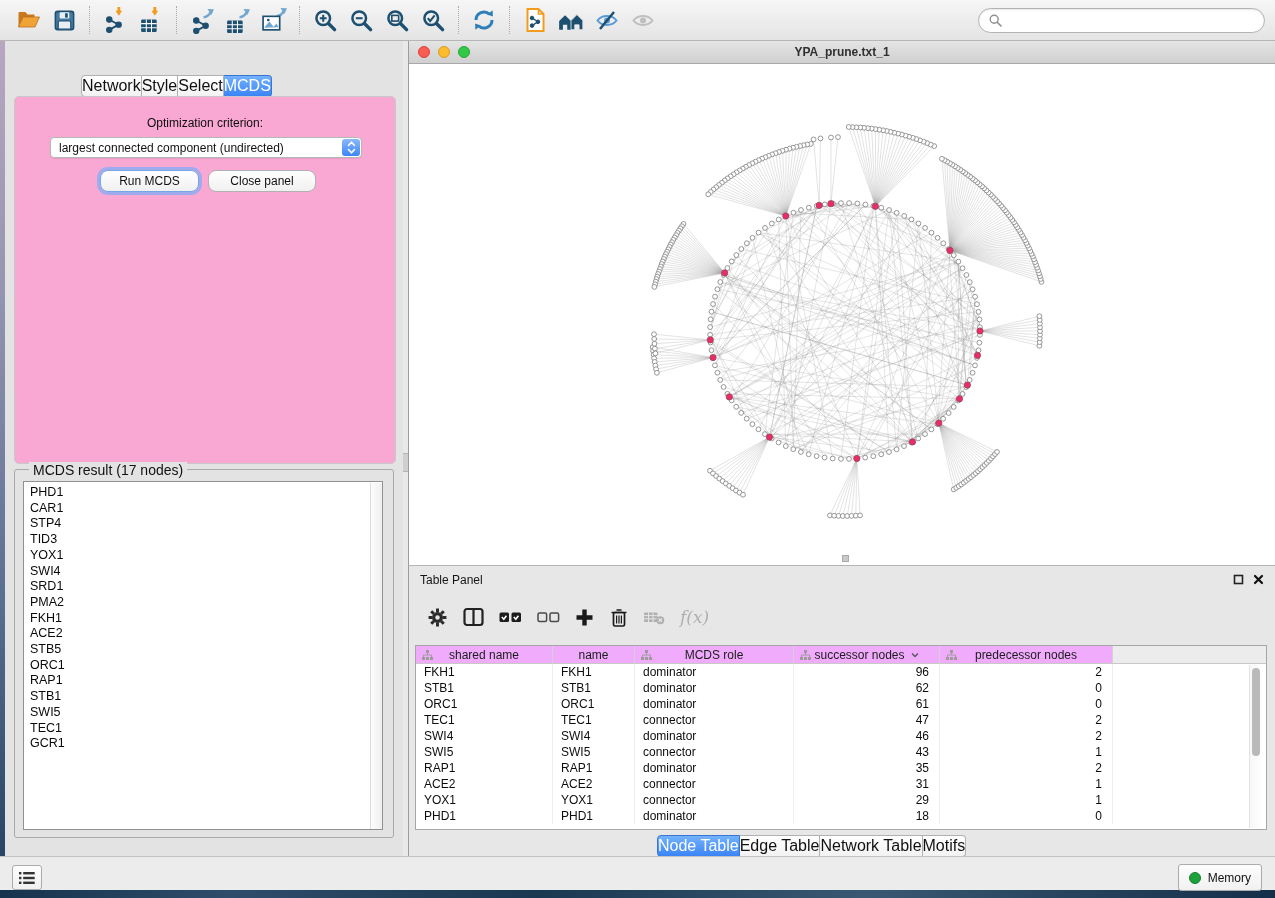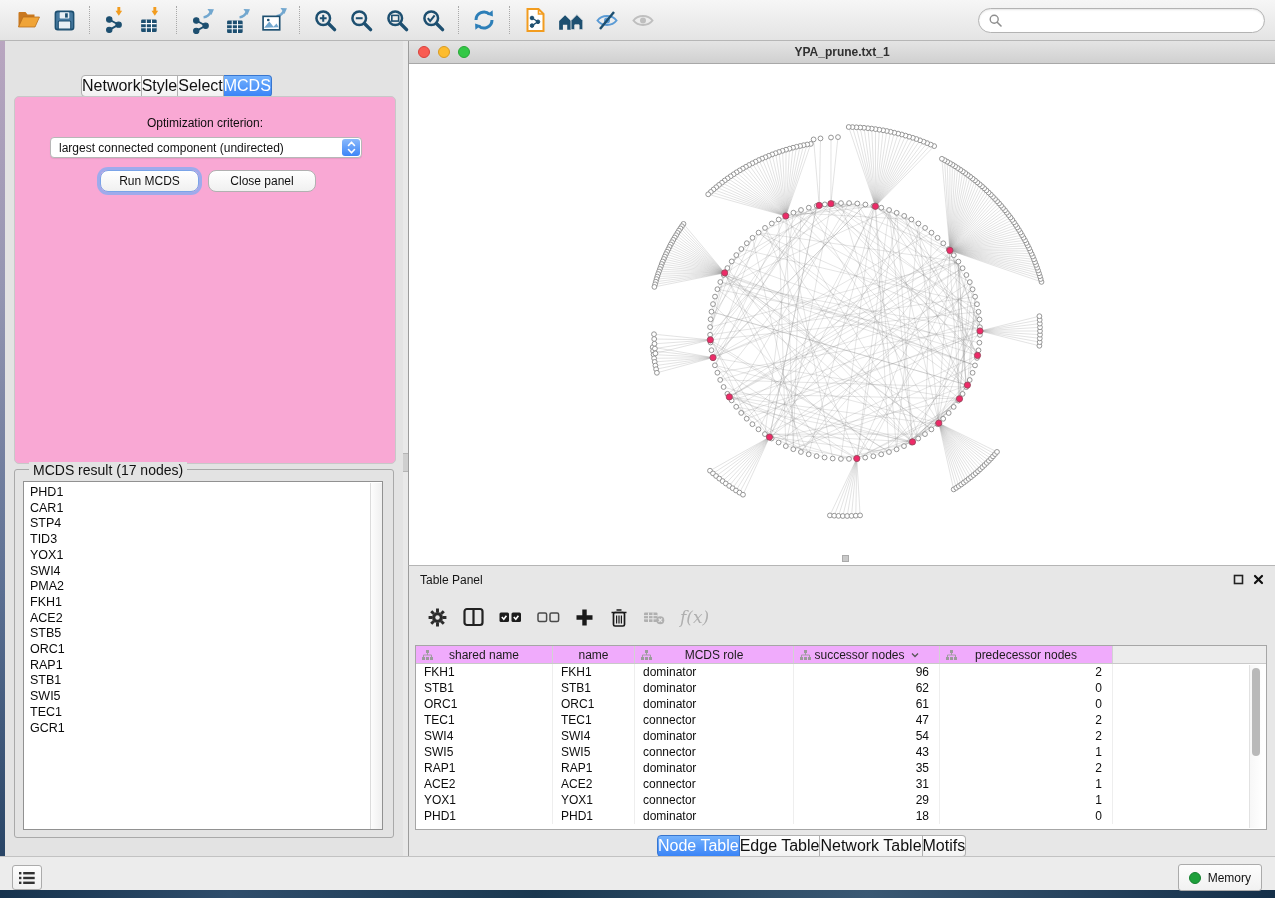--- a/index.html
+++ b/index.html
@@ -347,20 +347,21 @@
 
     <div class="groupbox">
       <span class="legend">MCDS result (17 nodes)</span>
       <div class="resultlist" id="result-list">
         <div class="r-item">PHD1</div>
           <div class="r-item">CAR1</div>
           <div class="r-item">STP4</div>
           <div class="r-item">TID3</div>
           <div class="r-item">YOX1</div>
           <div class="r-item">SWI4</div>
+          <div class="r-item">SRD1</div>
           <div class="r-item">PMA2</div>
           <div class="r-item">FKH1</div>
           <div class="r-item">ACE2</div>
           <div class="r-item">STB5</div>
           <div class="r-item">ORC1</div>
           <div class="r-item">RAP1</div>
           <div class="r-item">STB1</div>
           <div class="r-item">SWI5</div>
           <div class="r-item">TEC1</div>
           <div class="r-item">GCR1</div>
@@ -1323,21 +1324,21 @@
             <div class="td txt" style="width: 82px;">TEC1</div>
             <div class="td txt" style="width: 159px;">connector</div>
             <div class="td num" style="width: 146px;">47</div>
             <div class="td num" style="width: 173px;">2</div>
             <div class="td filler"></div>
           </div>
           <div class="tr">
             <div class="td txt" style="width: 137px;">SWI4</div>
             <div class="td txt" style="width: 82px;">SWI4</div>
             <div class="td txt" style="width: 159px;">dominator</div>
-            <div class="td num" style="width: 146px;">54</div>
+            <div class="td num" style="width: 146px;">46</div>
             <div class="td num" style="width: 173px;">2</div>
             <div class="td filler"></div>
           </div>
           <div class="tr">
             <div class="td txt" style="width: 137px;">SWI5</div>
             <div class="td txt" style="width: 82px;">SWI5</div>
             <div class="td txt" style="width: 159px;">connector</div>
             <div class="td num" style="width: 146px;">43</div>
             <div class="td num" style="width: 173px;">1</div>
             <div class="td filler"></div>

